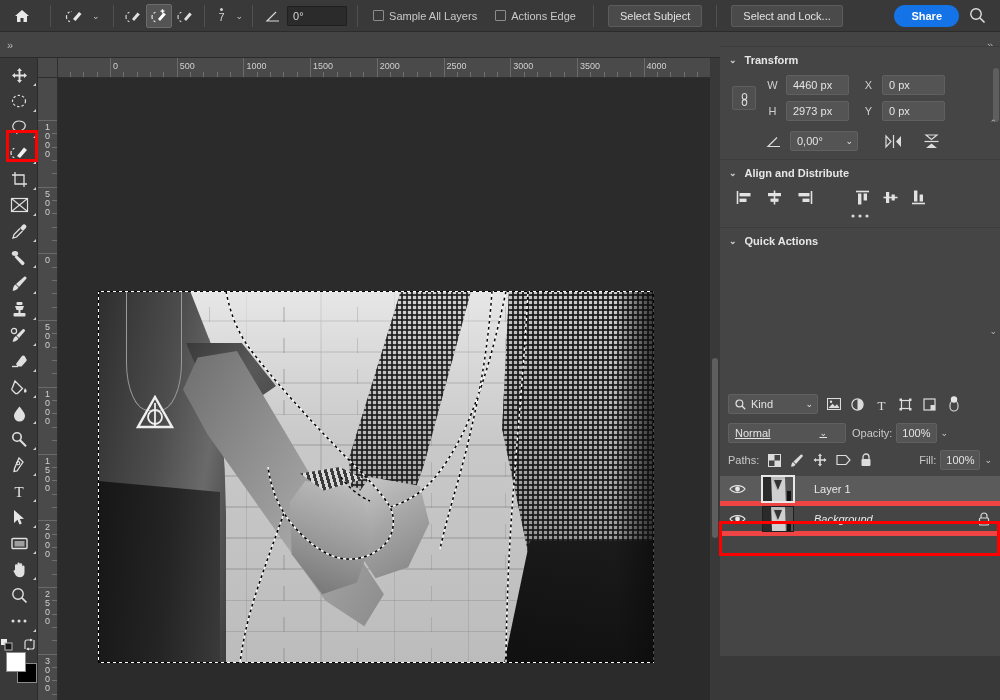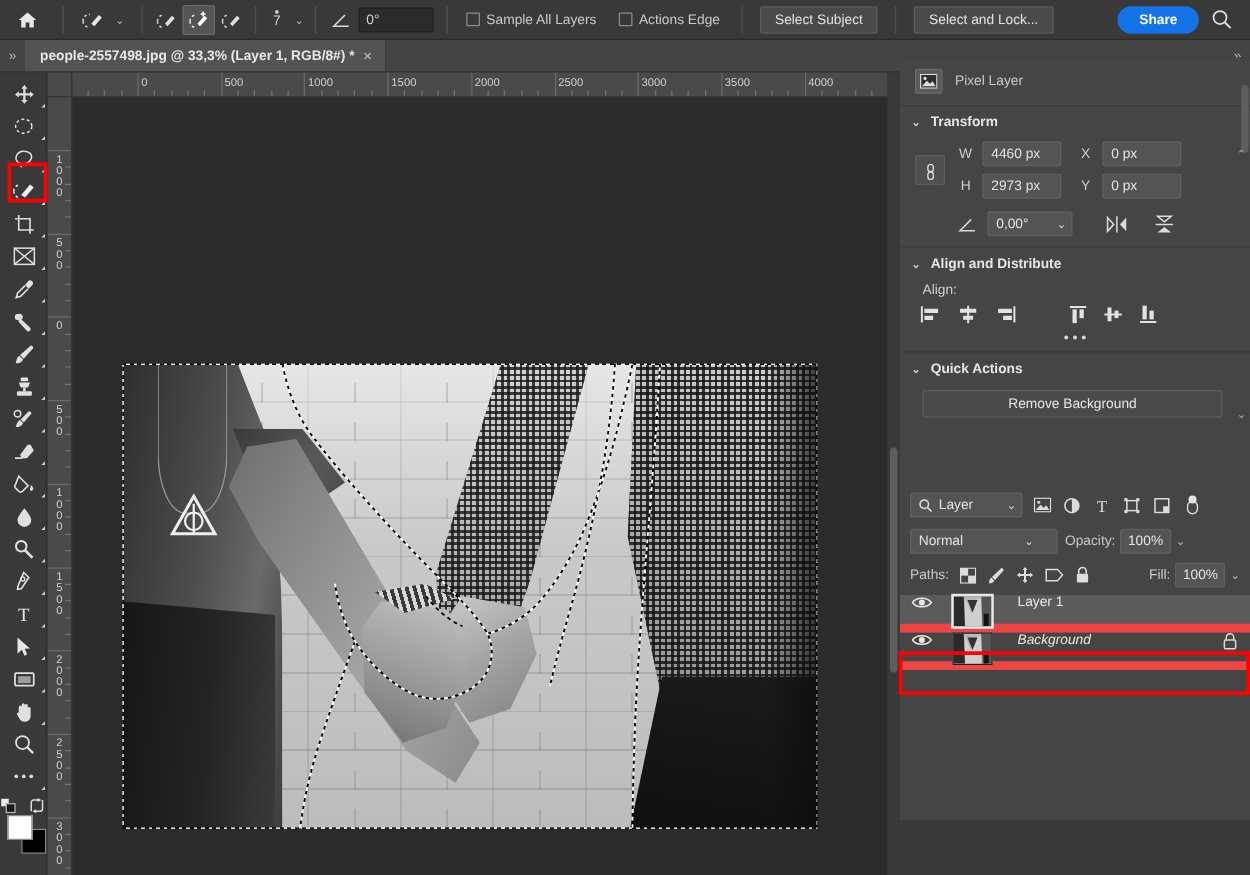--- a/index.html
+++ b/index.html
@@ -330,32 +330,32 @@
     background: #545454; border: 1px solid #606060; border-radius: 2px; height: 20px;
     display: flex; align-items: center; gap: 5px; padding: 0 4px 0 6px; width: 90px;
     color: #e2e2e2; font-size: 11px;
   }
   .kind-sel .kcaret { margin-left: auto; font-size: 9px; }
   .fi { width: 17px; height: 18px; display: flex; align-items: center; justify-content: center; }
   .blend-row { display: flex; align-items: center; gap: 6px; padding: 3px 8px; }
   .blend-sel {
     background: #545454; border: 1px solid #606060; border-radius: 2px; height: 20px;
     display: flex; align-items: center; padding: 0 18px 0 6px; width: 118px;
-    color: #e4e4e4; font-size: 11px;
+    color: #e4e4e4; font-size: 11px; text-decoration: underline;
   }
   .blend-sel .kcaret { margin-left: auto; font-size: 9px; }
   .opacity-wrap { display: flex; align-items: center; gap: 4px; }
   .val-fld {
     background: #545454; border: 1px solid #606060; color: #e4e4e4; border-radius: 2px;
     height: 20px; line-height: 18px; padding: 0 5px; font-size: 11px; min-width: 40px; text-align: left;
   }
   .lock-row { display: flex; align-items: center; gap: 9px; padding: 4px 8px 6px 8px; }
   .layer-row {
-    display: flex; align-items: flex-start; height: 30px; gap: 12px;
-    border-bottom: 7px solid #ef4444; padding-left: 4px; position: relative;
+    display: flex; align-items: center; height: 30px; gap: 12px;
+    border-bottom: 5px solid #ef4444; padding-left: 4px; position: relative;
   }
   .layer-row.selected { background: #5b5b5b; }
   .eye { width: 26px; display: flex; align-items: center; justify-content: center; }
   .lyr-thumb {
     width: 32px; height: 26px; background: #9a9a9a; border: 1px solid #1f1f1f; overflow: hidden;
     position: relative; margin-right: 8px;
   }
   .lyr-thumb.sel-outline { outline: 2px solid #e8e8e8; outline-offset: -1px; }
   .lyr-name { font-size: 11px; color: #e8e8e8; }
   .lyr-name.italic { font-style: italic; }
@@ -456,24 +456,20 @@
     <div class="search-ic">
       <svg width="17" height="17" viewBox="0 0 17 17">
           <circle cx="7" cy="7" r="5.2" fill="none" stroke="#e0e0e0" stroke-width="1.4"></circle>
           <path d="M11 11 L15.5 15.5" stroke="#e0e0e0" stroke-width="1.6"></path>
         </svg>
     </div>
   </div>
 
   <div id="tab-bar">
     <div class="chev-left">»</div>
-    <div class="doc-tab">
-      <span>people-2557498.jpg @ 33,3% (Layer 1, RGB/8#) *</span>
-      <span class="tab-close">×</span>
-    </div>
     <div class="tabbar-right"></div>
     <div class="chev-right">»</div>
   </div>
 
   <div id="toolbar">
     <div class="tool">
       <svg width="17" height="17" viewBox="0 0 17 17">
           <path d="M8.5 1 L11 4 L9.4 4 L9.4 7.6 L13 7.6 L13 6 L16 8.5 L13 11 L13 9.4 L9.4 9.4 L9.4 13 L11 13 L8.5 16 L6 13 L7.6 13 L7.6 9.4 L4 9.4 L4 11 L1 8.5 L4 6 L4 7.6 L7.6 7.6 L7.6 4 L6 4 Z" fill="#e0e0e0"></path>
         </svg>
       <i class="tri"></i>
@@ -816,30 +812,20 @@
   </div>
 
   <div id="panels">
 
 
     <div class="pbody" style="position:relative;height:342px;">
       <div id="prop-scrollbar"></div>
       <div class="panel-scroll-up" style="top:72px">⌃</div>
       <div class="panel-scroll-dn" style="top:280px">⌄</div>
 
-      <div class="prow" style="gap:10px;padding:9px 10px 9px 12px">
-        <span class="thumb-icon">
-          <svg width="14" height="12" viewBox="0 0 14 12">
-              <rect x="0.5" y="0.5" width="13" height="11" fill="#2e2e2e" stroke="#dcdcdc" stroke-width="1"></rect>
-              <circle cx="4" cy="3.7" r="1.3" fill="#dcdcdc"></circle>
-              <path d="M1.5 10 L5.5 5.5 L8 8 L10 6 L12.5 10 Z" fill="#dcdcdc"></path>
-            </svg>
-        </span>
-        <span>Pixel Layer</span>
-      </div>
 
       <div class="sect-head">
         <span class="sect-chev">⌄</span>
         <span>Transform</span>
       </div>
 
       <div class="prow" style="padding:2px 10px 2px 10px; gap:8px">
         <div style="display:flex;flex-direction:column;justify-content:center;align-items:center;width:28px;">
           <span class="link-btn">
             <svg width="13" height="15" viewBox="0 0 13 15">
@@ -887,21 +873,20 @@
               <path d="M1.5 8.5 L15.5 8.5" stroke="#dcdcdc" stroke-width="1.2"></path>
               <path d="M3 15 L14 15 L8.5 10.5 Z" fill="#dcdcdc"></path>
             </svg>
         </span>
       </div>
 
       <div class="sect-head">
         <span class="sect-chev">⌄</span>
         <span>Align and Distribute</span>
       </div>
-      <div style="padding:2px 0 2px 18px;color:#cfcfcf;">Align:</div>
       <div class="align-row">
         <span>
           <svg width="17" height="15" viewBox="0 0 17 15">
               <path d="M1.5 1 L1.5 14" stroke="#e2e2e2" stroke-width="1.6"></path>
               <rect x="3.5" y="3" width="11" height="3.4" fill="#e2e2e2"></rect>
               <rect x="3.5" y="8.6" width="7" height="3.4" fill="#e2e2e2"></rect>
             </svg>
         </span>
         <span>
           <svg width="17" height="15" viewBox="0 0 17 15">
@@ -946,37 +931,34 @@
               <circle cx="3" cy="3" r="1.6" fill="#d8d8d8"></circle>
               <circle cx="10" cy="3" r="1.6" fill="#d8d8d8"></circle>
               <circle cx="17" cy="3" r="1.6" fill="#d8d8d8"></circle>
             </svg>
         </span>
       </div>
 
       <div class="sect-head">
         <span class="sect-chev">⌄</span>
         <span>Quick Actions</span>
-      </div>
-      <div style="display:flex">
-        <div class="qa-btn" style="margin-right:22px">Remove Background</div>
       </div>
     </div>
 
 
     <div class="pbody" style="height:268px">
       <div class="filter-row">
         <span class="kind-sel">
           <span>
             <svg width="11" height="11" viewBox="0 0 11 11">
                 <circle cx="4.4" cy="4.4" r="3.4" fill="none" stroke="#e0e0e0" stroke-width="1.2"></circle>
                 <path d="M7 7 L10.2 10.2" stroke="#e0e0e0" stroke-width="1.3"></path>
               </svg>
           </span>
-          <span>Layer</span>
+          <span>Kind</span>
           <span class="kcaret">⌄</span>
         </span>
         <span class="fi">
           <svg width="14" height="12" viewBox="0 0 14 12">
               <rect x="0.5" y="0.5" width="13" height="11" fill="none" stroke="#dcdcdc" stroke-width="1.1"></rect>
               <circle cx="4" cy="3.8" r="1.2" fill="#dcdcdc"></circle>
               <path d="M1.5 10 L5.5 5.8 L8 8.2 L10 6.2 L12.5 10 Z" fill="#dcdcdc"></path>
             </svg>
         </span>
         <span class="fi">

